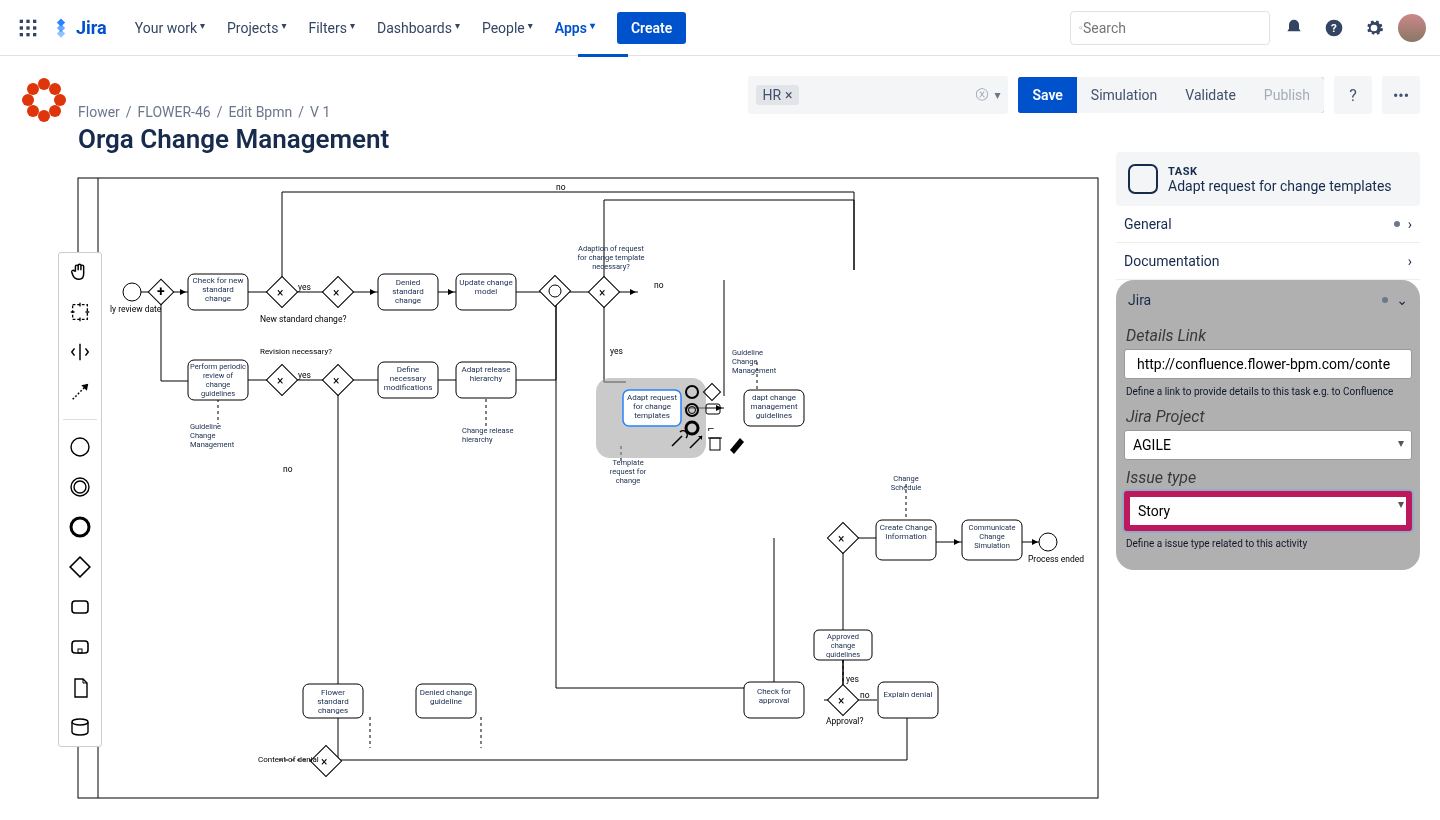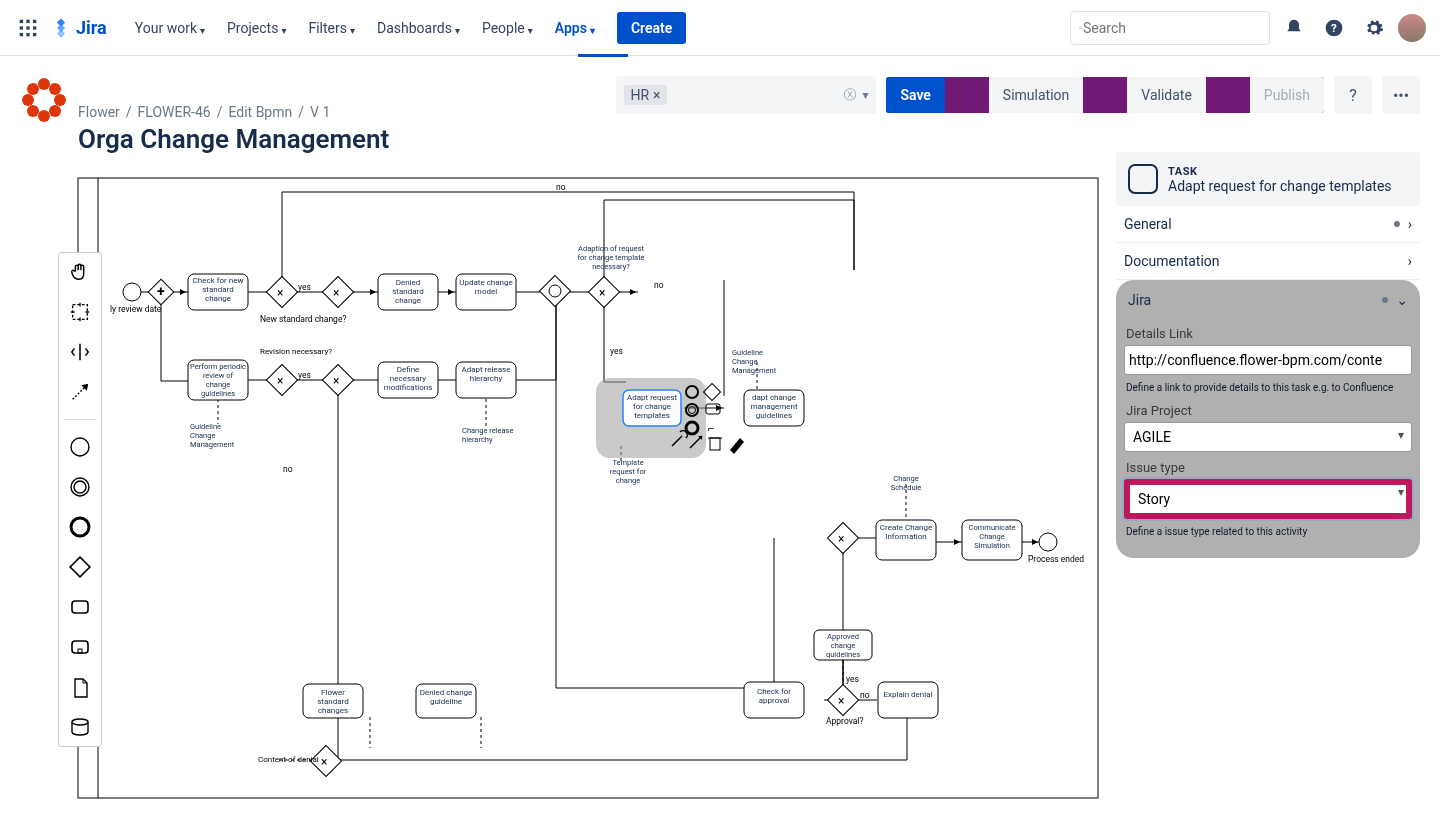--- a/index.html
+++ b/index.html
@@ -4,42 +4,42 @@
 <style>
   * { box-sizing: border-box; margin:0; padding:0; font-family: -apple-system, "Segoe UI", Roboto, Arial, sans-serif; }
   body { background:#fff; width:1440px; height:820px; overflow:hidden; position:relative; color:#172B4D;}
   
   .topnav { height:56px; border-bottom:1px solid #dfe1e6; display:flex; align-items:center; padding:0 14px; gap:8px; }
   .switcher { width:28px; height:28px; display:flex; align-items:center; justify-content:center; border-radius:3px; }
   .switcher svg { width:20px; height:20px; fill:#344563;}
   .logo { display:flex; align-items:center; gap:4px; font-weight:700; color:#0052CC; font-size:18px;}
   .logo svg { width:22px; height:22px; fill:#2684FF;}
   .nav-items { display:flex; align-items:center; gap:2px; margin-left:10px;}
-  .nav-item { padding:8px 10px; font-size:14px; color:#344563; display:flex; align-items:flex-end; gap:3px; cursor:pointer;}
+  .nav-item { padding:8px 10px; font-size:14px; color:#344563; display:flex; align-items:flex-start; gap:3px; cursor:pointer;}
   .nav-item.active { color:#0052CC; font-weight:600;}
   .nav-item .chev { font-size:10px;}
   .apps-underline { position:absolute; top:54px; left:578px; width:50px; height:3px; background:#0052CC;}
   .btn-primary { background:#0052CC; color:#fff; border:none; padding:8px 14px; border-radius:3px; font-size:14px; font-weight:600; cursor:pointer;}
   .spacer { flex:1;}
   .search { display:flex; align-items:center; border:1px solid #dfe1e6; border-radius:4px; padding:4px 8px; width:200px; height:34px; color:#6B778C;}
   .search input { border:none; outline:none; font-size:14px; flex:1; color:#172B4D;}
   .icon-btn { width:32px; height:32px; display:flex; align-items:center; justify-content:center; color:#344563; cursor:pointer;}
   .avatar { width:28px; height:28px; border-radius:50%; background:linear-gradient(#c88,#876);}
   
   .page-header { position:relative; padding:20px 20px 14px 20px; display:flex; align-items:flex-start;}
   .page-logo { width:48px; height:48px; margin-right:10px; position:relative;}
   .page-logo svg { width:48px; height:48px;}
   .breadcrumbs { font-size:14px; color:#6B778C; display:flex; gap:6px; align-items:center;margin-top:28px;}
   .breadcrumbs a { color:#6B778C; text-decoration:none;}
   .page-title { font-size:26px; font-weight:600; margin-top:4px;}
   .header-actions { margin-left:auto; display:flex; align-items:center; gap:10px;}
   .tag-input { background:#f4f5f7; border-radius:3px; padding:4px 8px; display:flex; align-items:center; gap:6px; width:260px; height:38px;}
   .tag { background:#e2e4e9; padding:2px 6px; border-radius:3px; font-size:14px; color:#42526E; display:flex; align-items:center; gap:4px;}
   .tag-clear { color:#97A0AF; font-size:13px; margin-left:auto;}
-  .btn-group { display:flex; background:#701a75; border-radius:3px; overflow:hidden;gap:44px;}
+  .btn-group { display:flex; background:#c2410c; border-radius:3px; overflow:hidden;}
   .btn-group .gb { padding:10px 14px; font-size:14px; color:#42526E; cursor:pointer; background:#f4f5f7; border:none;}
   .btn-group .gb.primary { background:#0052CC; color:#fff; font-weight:600;}
   .btn-group .gb.disabled { color:#A5ADBA; cursor:default;}
   .help-btn, .more-btn { width:38px; height:38px; background:#f4f5f7; border-radius:3px; display:flex; align-items:center; justify-content:center; font-size:16px; color:#42526E; cursor:pointer;}
   
   .canvas-area { position:absolute; top:152px; left:20px; right:20px; bottom:0;}
   .diagram-svg { position:absolute; top:0; left:38px; width:1060px; height:660px;}
   
   .palette { position:absolute; left:38px; top:100px; width:44px; background:#fff; border:1px solid #ccc; border-radius:3px; padding:6px 0; display:flex; flex-direction:column; align-items:center; gap:14px; z-index:5;}
   .palette .pitem { width:26px; height:26px; display:flex; align-items:center; justify-content:center; cursor:pointer;}
@@ -47,23 +47,23 @@
   
   .rightpanel { position:absolute; right:0; top:0; width:304px;}
   .rp-header { background:#f4f5f7; border-radius:4px; padding:12px; display:flex; align-items:center; gap:10px;}
   .rp-header .box { width:30px; height:30px; border:2.5px solid #172B4D; border-radius:7px;}
   .rp-h-title { font-size:11px; font-weight:700; letter-spacing:0.5px;}
   .rp-h-sub { font-size:14px;}
   .rp-row { padding:10px 8px; border-bottom:1px solid #eee; display:flex; align-items:center; justify-content:space-between; font-size:14px; cursor:pointer;}
   .rp-row .dot { width:6px; height:6px; border-radius:50%; background:#6B778C; margin-right:8px;}
   .jira-section { background:#b0b0b0; border-radius:18px; padding:6px 8px 20px 8px; margin-top:0px;}
   .jira-section .rp-row { border-bottom:none; padding:6px 4px 10px 4px;}
-  .field-label { font-size:13px; color:#3a3a3a; margin:8px 2px 4px 2px;}
+  .field-label { font-size:16px; color:#3a3a3a; margin:8px 2px 4px 2px;font-style:italic;}
   .field-help { font-size:10px; color:#0f172a; margin:6px 2px 0 2px; line-height:1.35;}
-  .txt-input { width:100%; padding:6px 4px; font-size:14px; border:1px solid #999; border-radius:3px; background:#fff;}
+  .txt-input { width:100%; padding:6px 12px; font-size:14px; border:1px solid #999; border-radius:3px; background:#fff;}
   .sel { width:100%; padding:6px 8px; font-size:14px; border:1px solid #999; border-radius:3px; background:#fff; appearance:none; position:relative;}
   .sel-wrap { position:relative;}
   .sel-wrap:after { content:"▾"; position:absolute; right:8px; top:6px; font-size:12px; color:#555; pointer-events:none;}
   .sel.focused { border:6px solid #be185d; box-shadow:0 0 0 2px rgba(76,154,255,0.3);}
   
   .bpmn { stroke:#000; fill:#fff; stroke-width:1;}
   .bpmn-label { font-size:8.5px; fill:#000;}
   .sel-node { stroke:#2684FF; stroke-width:1.5;}
   .sel-shadow { fill:#9e9e9e; opacity:0.55;}
   .context-pad rect { fill:none;}

